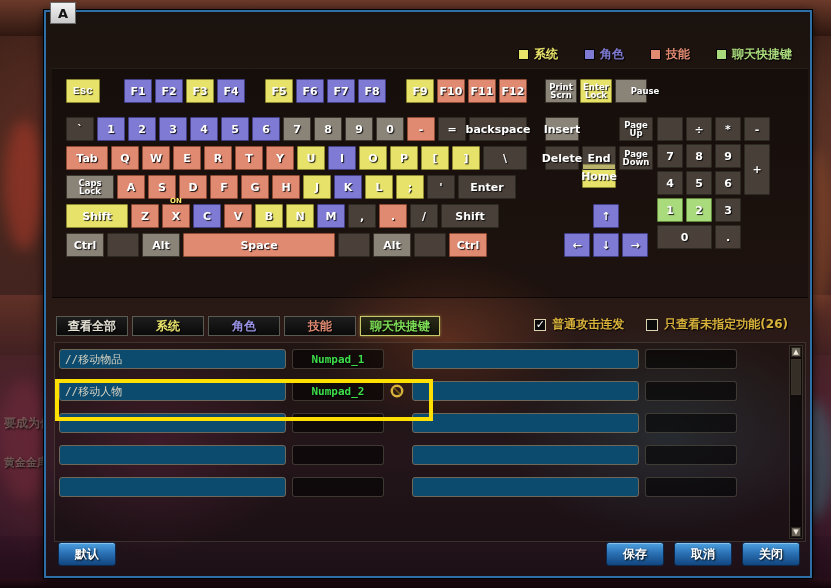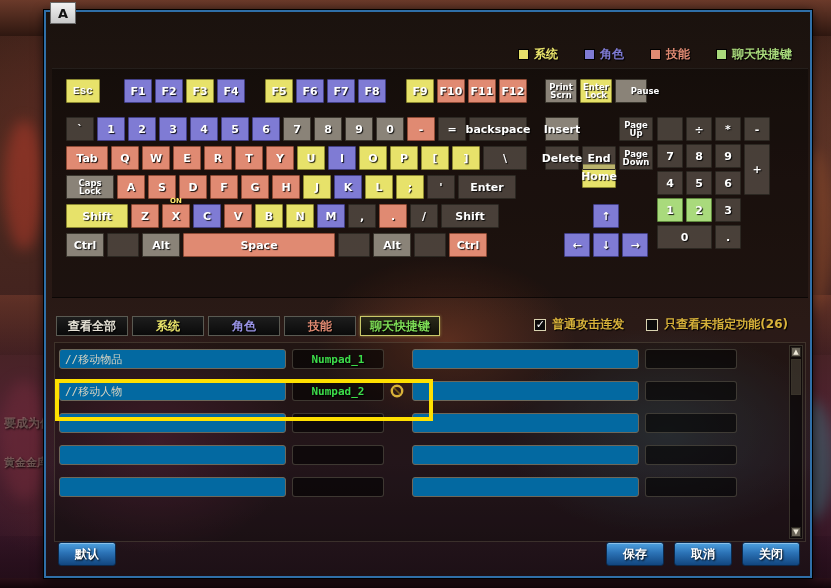--- a/index.html
+++ b/index.html
@@ -128,21 +128,21 @@
   #list-area{
     position:absolute;left:8px;top:330px;width:752px;height:200px;
     border:1px solid rgba(120,110,90,.35);
     background:rgba(8,6,5,.25);
     overflow:hidden;
   }
   .list-cols{position:absolute;left:4px;top:6px;display:flex;gap:8px;}
   .col{display:flex;flex-direction:column;gap:12px;}
   .lrow{display:flex;align-items:center;gap:6px;height:20px;}
   .fname{
-    width:227px;height:20px;background:#0369a1;border:1px solid #6e685a;border-radius:3px;
+    width:227px;height:20px;background:#0c4a6e;border:1px solid #6e685a;border-radius:3px;
     display:flex;align-items:center;padding:0 5px;
     font-size:11px;color:#d9d4c2;font-family:"DejaVu Sans Mono","Liberation Mono",monospace;
     overflow:hidden;white-space:nowrap;
   }
   .fkey{
     width:92px;height:20px;background:rgba(0,0,0,.55);border:1px solid rgba(110,104,90,.5);border-radius:3px;
     display:flex;align-items:center;justify-content:center;
     font-size:11px;font-weight:bold;color:#3ddc4a;
     font-family:"DejaVu Sans Mono","Liberation Mono",monospace;
     text-shadow:1px 1px 1px #000;

